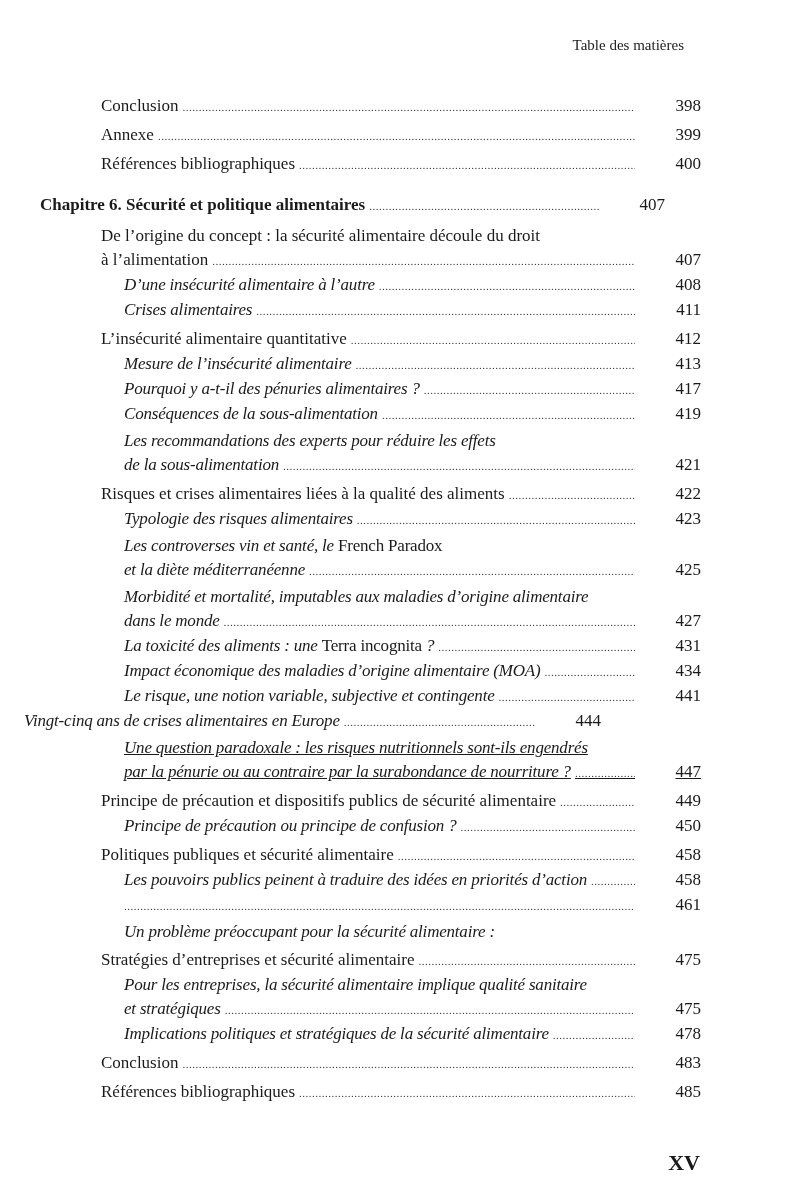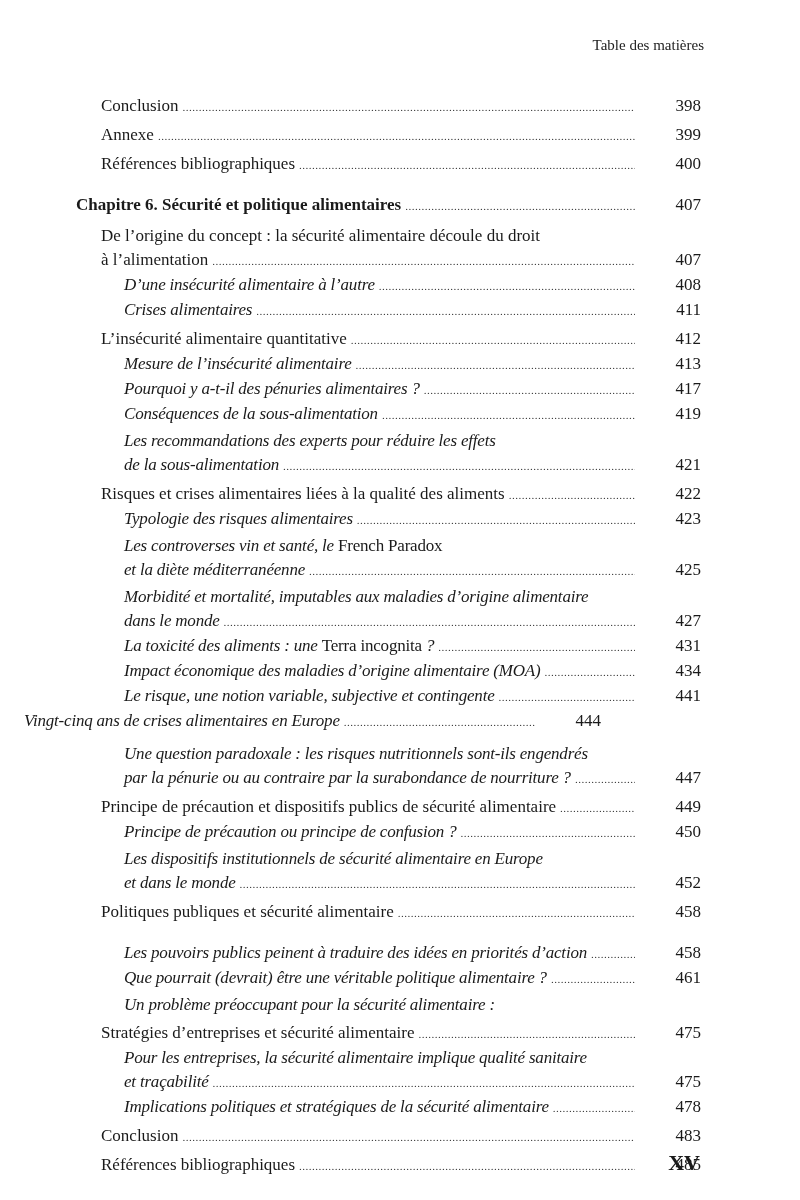--- a/index.html
+++ b/index.html
@@ -1,28 +1,28 @@
 <!DOCTYPE html>
 <html><head>
 <meta charset="utf-8">
 <style>
   html, body { margin:0; padding:0; background:#ffffff; }
   body { width:800px; height:1200px; position:relative; overflow:hidden;
          font-family:"Liberation Serif","DejaVu Serif",serif; color:#1a1a1a; }
-  .running-head { position:absolute; top:37px; right:96px; font-size:15px; color:#222; }
+  .running-head { position:absolute; top:37px; right:116px; font-size:15px; color:#222; }
   .toc { position:absolute; left:0; top:94px; width:736px; }
   .entry { position:relative; font-size:17px; line-height:24px; }
   .entry .row { display:flex; align-items:baseline; }
   .entry .txt { white-space:nowrap; padding-right:4px; }
   .entry .leader { flex:1; overflow:hidden; white-space:nowrap; font-size:11px; letter-spacing:0.5px; color:#333; }
   .entry .leader::before { content:"....................................................................................................................................................................................................................................................................................................................................."; }
   .entry .page { width:66px; text-align:right; flex:none; }
   .entry .first { white-space:nowrap; }
   .lvl1 { padding-left:101px; }
-  .lvl0 { padding-left:76px; }
+  .lvl0 { padding-left:40px; }
   .lvl2 { padding-left:124px; }
   .lvl2 .txt, .lvl2 .first { font-style:italic; letter-spacing:-0.2px; }
   .chapter .txt { font-weight:bold; }
   .inner { width:600px; }
   .lvl0 .inner { width:625px; }
   .lvl2 .inner { width:577px; }
   .up { font-style:normal; }
   .folio { position:absolute; top:1150px; right:100px; font-size:22px; font-weight:bold; }
 </style>
 </head>
@@ -207,21 +207,21 @@
     </div>
     <div class="entry lvl2" style="margin-top: 0px; padding-left: 24px;">
       <div class="inner">
         <div class="row">
           <span class="txt">Vingt-cinq ans de crises alimentaires en Europe</span>
           <span class="leader"></span>
           <span class="page">444</span>
         </div>
       </div>
     </div>
-    <div class="entry lvl2" style="margin-top: 8px;">
+    <div class="entry lvl2" style="margin-top: 2px; text-decoration: underline;">
       <div class="inner">
         <div class="first">Une question paradoxale : les risques nutritionnels sont-ils engendrés</div>
         <div class="row">
           <span class="txt">par la pénurie ou au contraire par la surabondance de nourriture ?</span>
           <span class="leader"></span>
           <span class="page">447</span>
         </div>
       </div>
     </div>
     <div class="entry lvl1" style="margin-top: 4px;">
@@ -235,76 +235,65 @@
     </div>
     <div class="entry lvl2" style="margin-top: 0px;">
       <div class="inner">
         <div class="row">
           <span class="txt">Principe de précaution ou principe de confusion ?</span>
           <span class="leader"></span>
           <span class="page">450</span>
         </div>
       </div>
     </div>
+    <div class="entry lvl1" style="margin-top: 4px;">
+      <div class="inner">
+        <div class="row">
+          <span class="txt">Politiques publiques et sécurité alimentaire</span>
+          <span class="leader"></span>
+          <span class="page">458</span>
+        </div>
+      </div>
+    </div>
+    <div class="entry lvl2" style="margin-top: 0px;">
+      <div class="inner">
+        <div class="row">
+          <span class="txt">Les pouvoirs publics peinent à traduire des idées en priorités d’action</span>
+          <span class="leader"></span>
+          <span class="page">458</span>
+        </div>
+      </div>
+    </div>
+    <div class="entry lvl2" style="margin-top: 0px;">
+      <div class="inner">
+        <div class="row">
+          <span class="leader"></span>
+          <span class="page">461</span>
+        </div>
+      </div>
+    </div>
     <div class="entry lvl2" style="margin-top: 2px;">
       <div class="inner">
-        <div class="first">Les dispositifs institutionnels de sécurité alimentaire en Europe</div>
-        <div class="row">
-          <span class="txt">et dans le monde</span>
-          <span class="leader"></span>
-          <span class="page">452</span>
-        </div>
-      </div>
-    </div>
-    <div class="entry lvl1" style="margin-top: 4px;">
-      <div class="inner">
-        <div class="row">
-          <span class="txt">Politiques publiques et sécurité alimentaire</span>
-          <span class="leader"></span>
-          <span class="page">458</span>
-        </div>
-      </div>
-    </div>
-    <div class="entry lvl2" style="margin-top: 16px;">
-      <div class="inner">
-        <div class="row">
-          <span class="txt">Les pouvoirs publics peinent à traduire des idées en priorités d’action</span>
-          <span class="leader"></span>
-          <span class="page">458</span>
-        </div>
-      </div>
-    </div>
-    <div class="entry lvl2" style="margin-top: 0px;">
-      <div class="inner">
-        <div class="row">
-          <span class="txt">Que pourrait (devrait) être une véritable politique alimentaire ?</span>
-          <span class="leader"></span>
-          <span class="page">461</span>
-        </div>
-      </div>
-    </div>
-    <div class="entry lvl2" style="margin-top: 2px;">
-      <div class="inner">
         <div class="first">Un problème préoccupant pour la sécurité alimentaire :</div>
       </div>
     </div>
     <div class="entry lvl1" style="margin-top: 4px;">
       <div class="inner">
         <div class="row">
           <span class="txt">Stratégies d’entreprises et sécurité alimentaire</span>
           <span class="leader"></span>
           <span class="page">475</span>
         </div>
       </div>
     </div>
     <div class="entry lvl2" style="margin-top: 0px;">
       <div class="inner">
         <div class="first">Pour les entreprises, la sécurité alimentaire implique qualité sanitaire</div>
         <div class="row">
-          <span class="txt">et traçabilité</span>
+          <span class="txt">et stratégiques</span>
           <span class="leader"></span>
           <span class="page">475</span>
         </div>
       </div>
     </div>
     <div class="entry lvl2" style="margin-top: 0px;">
       <div class="inner">
         <div class="row">
           <span class="txt">Implications politiques et stratégiques de la sécurité alimentaire</span>
           <span class="leader"></span>

